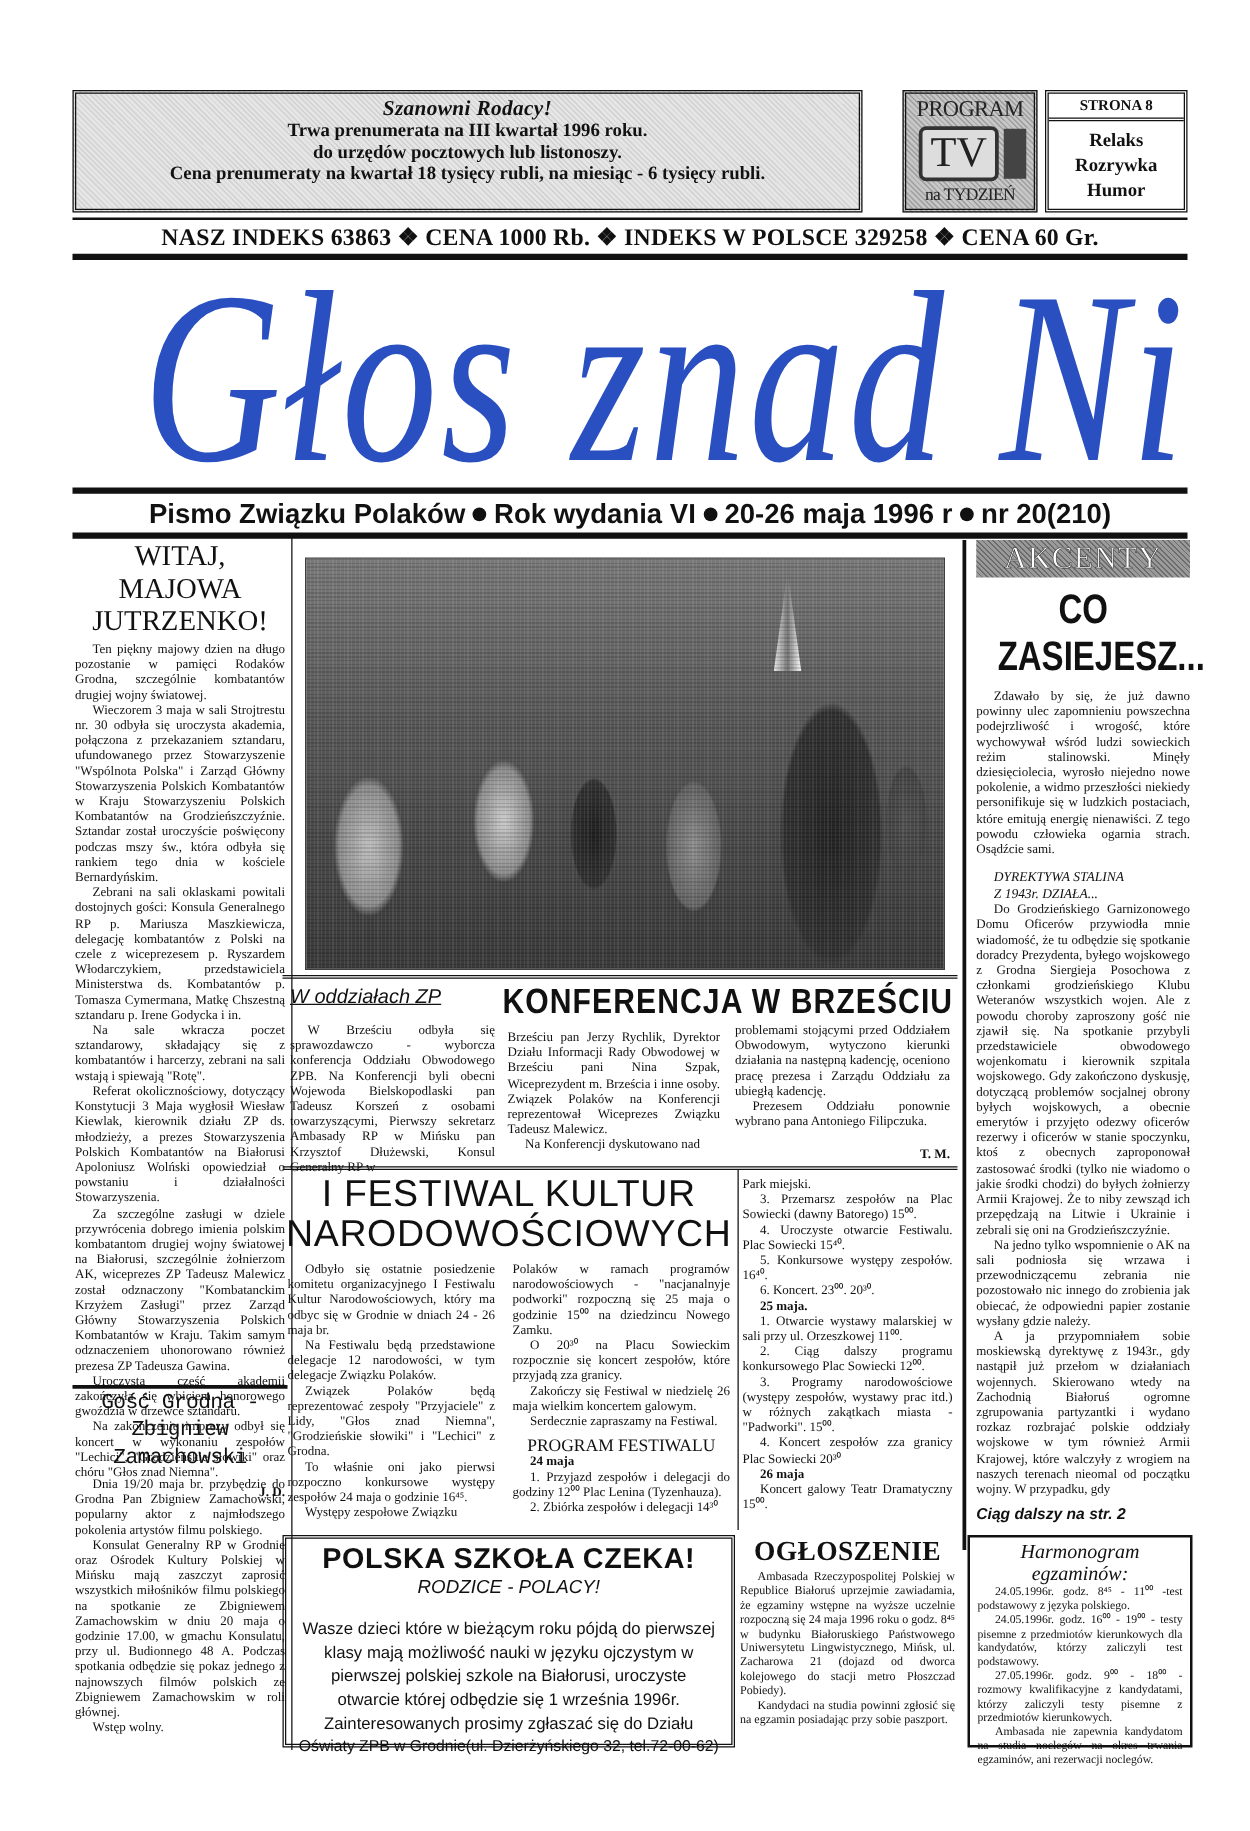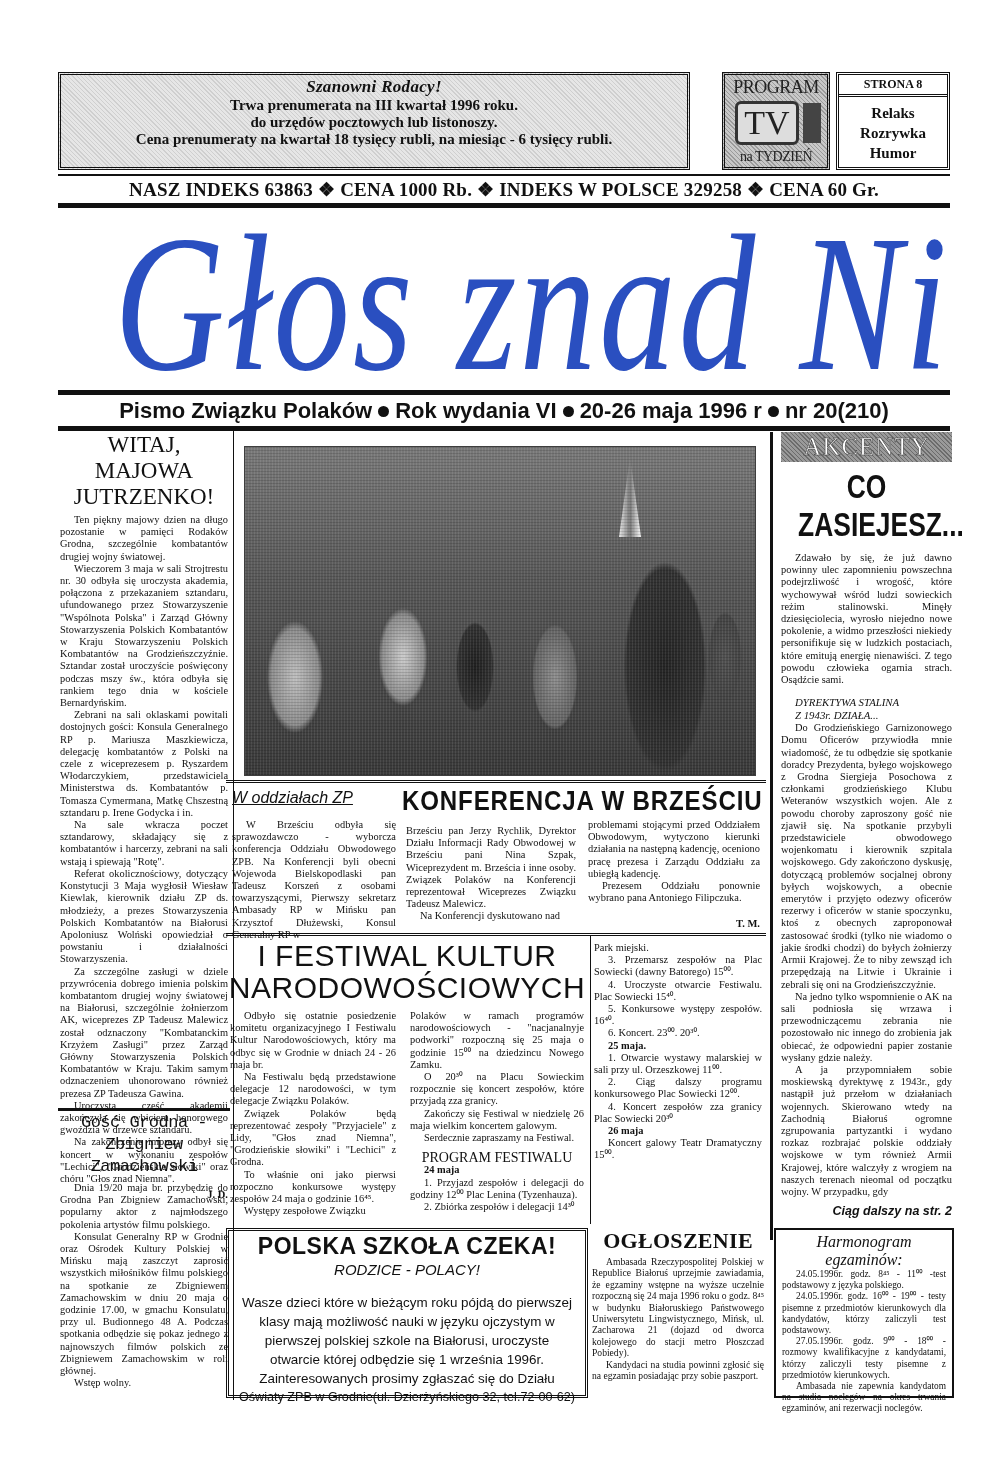--- a/index.html
+++ b/index.html
@@ -78,21 +78,21 @@
   #school .sub { font-style: italic; font-size: 15px; margin-top: 1px; }
   #school .body { font-size: 13.4px; line-height: 19px; margin-top: 15px; }
 
   #ogl { left: 592px; top: 1228px; width: 172px; }
   #ogl .title { text-align: center; font-weight: bold; font-size: 22px; letter-spacing: 0.3px; }
 
   #right-col { left: 770px; top: 432px; width: 182px; border-left: 3px solid #111; padding-left: 8px; height: 808px; }
   #akcenty { height: 30px; background: repeating-linear-gradient(45deg, #6c6c6c 0 1px, #9a9a9a 1px 3px); color: #fff; text-align: center; font-size: 25px; line-height: 30px; letter-spacing: 1px; -webkit-text-stroke: 0.5px #333; }
   #co-title { text-align: center; font-family: "Liberation Sans", sans-serif; font-weight: 900; font-size: 33px; line-height: 38px; transform: scaleX(0.8); margin-top: 6px; }
   #right-col .subhead { font-size: 10.8px; line-height: 13px; margin-top: 10px; padding-left: 14px; font-style: italic; }
-  #continued { text-align: right; font-family: "Liberation Sans", sans-serif; font-weight: bold; font-style: italic; font-size: 12.5px; margin-top: 6px; }
+  #continued { font-family: "Liberation Sans", sans-serif; font-weight: bold; font-style: italic; font-size: 12.5px; margin-top: 6px; }
 
   #harm { left: 774px; top: 1228px; width: 180px; height: 170px; border: 2px solid #111; padding: 3px 6px; }
   #harm .h-title { font-style: italic; font-size: 16px; text-align: center; }
 
   .vline { position: absolute; background: #111; }
 </style>
 </head>
 <body>
 
 <div id="sub-box" class="abs">
@@ -215,20 +215,21 @@
 <div class="vline" style="left:590px;top:936px;width:1px;height:288px;"></div>
 <div id="fest-c3" class="abs col-text">
   <p style="text-indent:0">Park miejski.</p>
   <p>3. Przemarsz zespołów na Plac Sowiecki (dawny Batorego) 15⁰⁰.</p>
   <p>4. Uroczyste otwarcie Festiwalu. Plac Sowiecki 15⁴⁰.</p>
   <p>5. Konkursowe występy zespołów. 16⁴⁰.</p>
   <p>6. Koncert.     23⁰⁰.               20³⁰.</p>
   <p style="font-weight:bold">25 maja.</p>
   <p>1. Otwarcie wystawy malarskiej w sali przy ul. Orzeszkowej 11⁰⁰.</p>
   <p>2. Ciąg dalszy programu konkursowego Plac Sowiecki 12⁰⁰.</p>
+  <p>3. Programy narodowościowe (występy zespołów, wystawy prac itd.) w różnych zakątkach miasta - "Padworki". 15⁰⁰.</p>
   <p>4. Koncert zespołów zza granicy Plac Sowiecki 20³⁰</p>
   <p style="font-weight:bold">26 maja</p>
   <p>Koncert galowy Teatr Dramatyczny 15⁰⁰.</p>
 </div>
 
 <div id="school" class="abs">
   <div class="title">POLSKA SZKOŁA CZEKA!</div>
   <div class="sub">RODZICE - POLACY!</div>
   <div class="body">
     <div>Wasze dzieci które w bieżącym roku pójdą do pierwszej</div>

